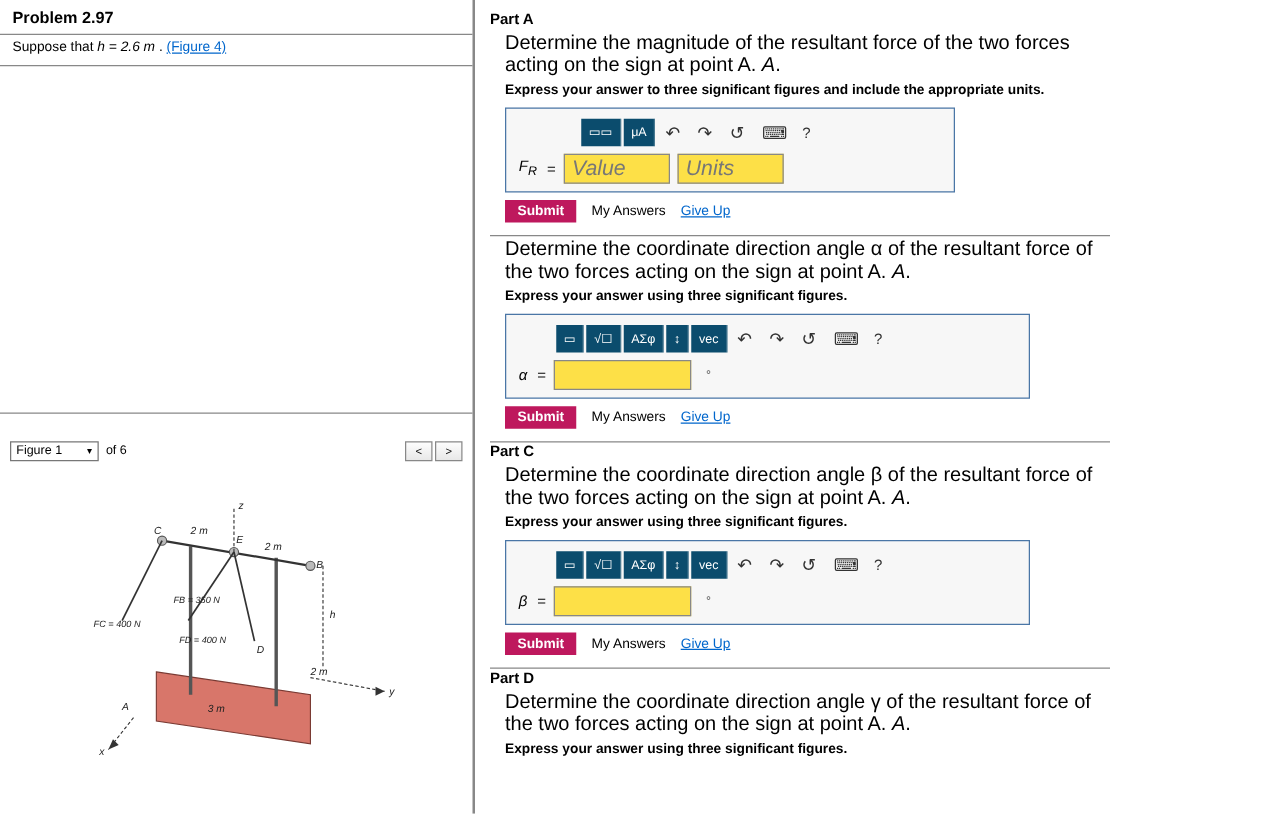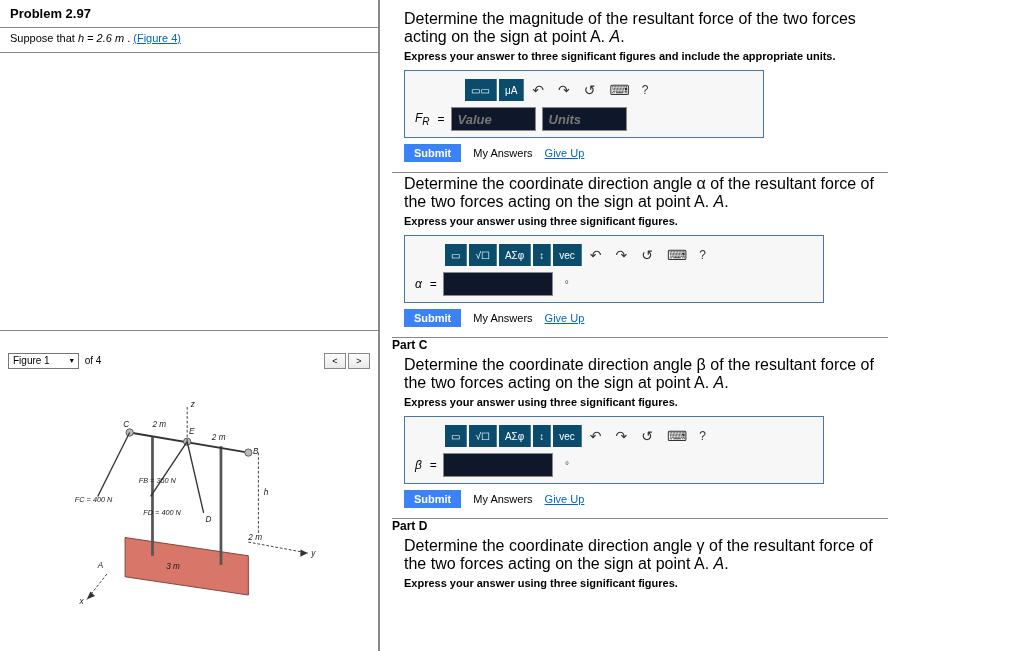--- a/index.html
+++ b/index.html
@@ -28,27 +28,27 @@
 
   .answer-box { margin-left: 12px; border: 1px solid #4a76a6; width: 420px; padding: 8px 10px 6px 10px; background: #f7f7f7; position: relative; }
   .toolbar { display: flex; gap: 2px; align-items: center; margin-bottom: 6px; margin-left: 50px; }
   .toolbar.wide { margin-left: 30px; }
   .tb-btn { height: 22px; background: #0b4c6d; color: #fff; font-size: 10px; display: flex; align-items: center; justify-content: center; padding: 0 6px; border-right: 1px solid rgba(255,255,255,.25); }
   .tb-btn.light { background: transparent; color: #333; border: none; font-size: 14px; padding: 0 6px; }
   .tb-help { margin-left: 4px; font-size: 12px; color: #333; }
   .input-row { display: flex; align-items: center; gap: 6px; margin-left: 0; }
   .var { font-style: italic; font-size: 12px; margin-right: 2px; }
   .eq { font-size: 12px; }
-  .field { border: 1px solid #888; height: 24px; padding: 0 6px; display: flex; align-items: center; background: #0f172a; color: #777; font-style: italic; font-size: 13px; font-weight: bold; }
+  .field { border: 1px solid #888; height: 24px; padding: 0 6px; display: flex; align-items: center; background: #fde047; color: #777; font-style: italic; font-size: 17px; }
   .field.value { width: 85px; }
   .field.units { width: 85px; }
   .field.num { width: 110px; font-style: normal; color: #000;}
   .deg { margin-left: 6px; font-size: 10px; color: #555; }
   .submit-row { margin-left: 12px; margin-top: 6px; display: flex; align-items: center; gap: 12px; font-size: 11px; }
-  .submit-btn { background: #3b82f6; color: #fff; font-weight: bold; padding: 3px 10px; border: none; font-size: 11px; }
+  .submit-btn { background: #be185d; color: #fff; font-weight: bold; padding: 3px 10px; border: none; font-size: 11px; }
   .my-ans { color: #000; font-weight: normal; }
   .giveup { color: #06c; text-decoration: underline; }
 
   
   .dia-label { font-size: 9px; font-style: italic; fill: #222; }
 </style>
 </head>
 <body>
 
 <div class="page">
@@ -63,21 +63,21 @@
       <a href="#">(Figure 4)</a>
     </div>
     <div class="hr"></div>
     <div style="flex:1"></div>
     <div class="hr"></div>
     <div class="fig-area">
       <div class="fig-header">
         <div class="fig-select">
           <span>Figure 1</span>
         </div>
-        <span class="fig-count">of 4</span>
+        <span class="fig-count">of 6</span>
         <div class="fig-nav">
           <div class="nav-btn">&lt;</div>
           <div class="nav-btn">&gt;</div>
         </div>
       </div>
       <div class="fig-canvas">
         <svg class="diagram" viewBox="0 0 320 230">
 
           <polygon points="90,155 225,175 225,218 90,198" fill="#d8766a" stroke="#7a3a33"></polygon>
 
@@ -121,20 +121,21 @@
           <polygon points="48,223 57,219 52,214" fill="#333"></polygon>
           <text x="40" y="228" class="dia-label">x</text>
         </svg>
       </div>
     </div>
   </div>
 
   <div class="right-col">
 
     <div class="part">
+      <div class="part-title">Part A</div>
       <div class="part-desc">
         <span>Determine the magnitude of the resultant force of the two forces acting on the sign at point A.</span>
         <span style="font-style:italic">A</span><span>.</span>
       </div>
       <div class="part-instr">Express your answer to three significant figures and include the appropriate units.</div>
       <div class="answer-box" style="width:360px;">
         <div class="toolbar">
           <div class="tb-btn">▭▭</div>
           <div class="tb-btn">μA</div>
           <div class="tb-btn light">↶</div>

